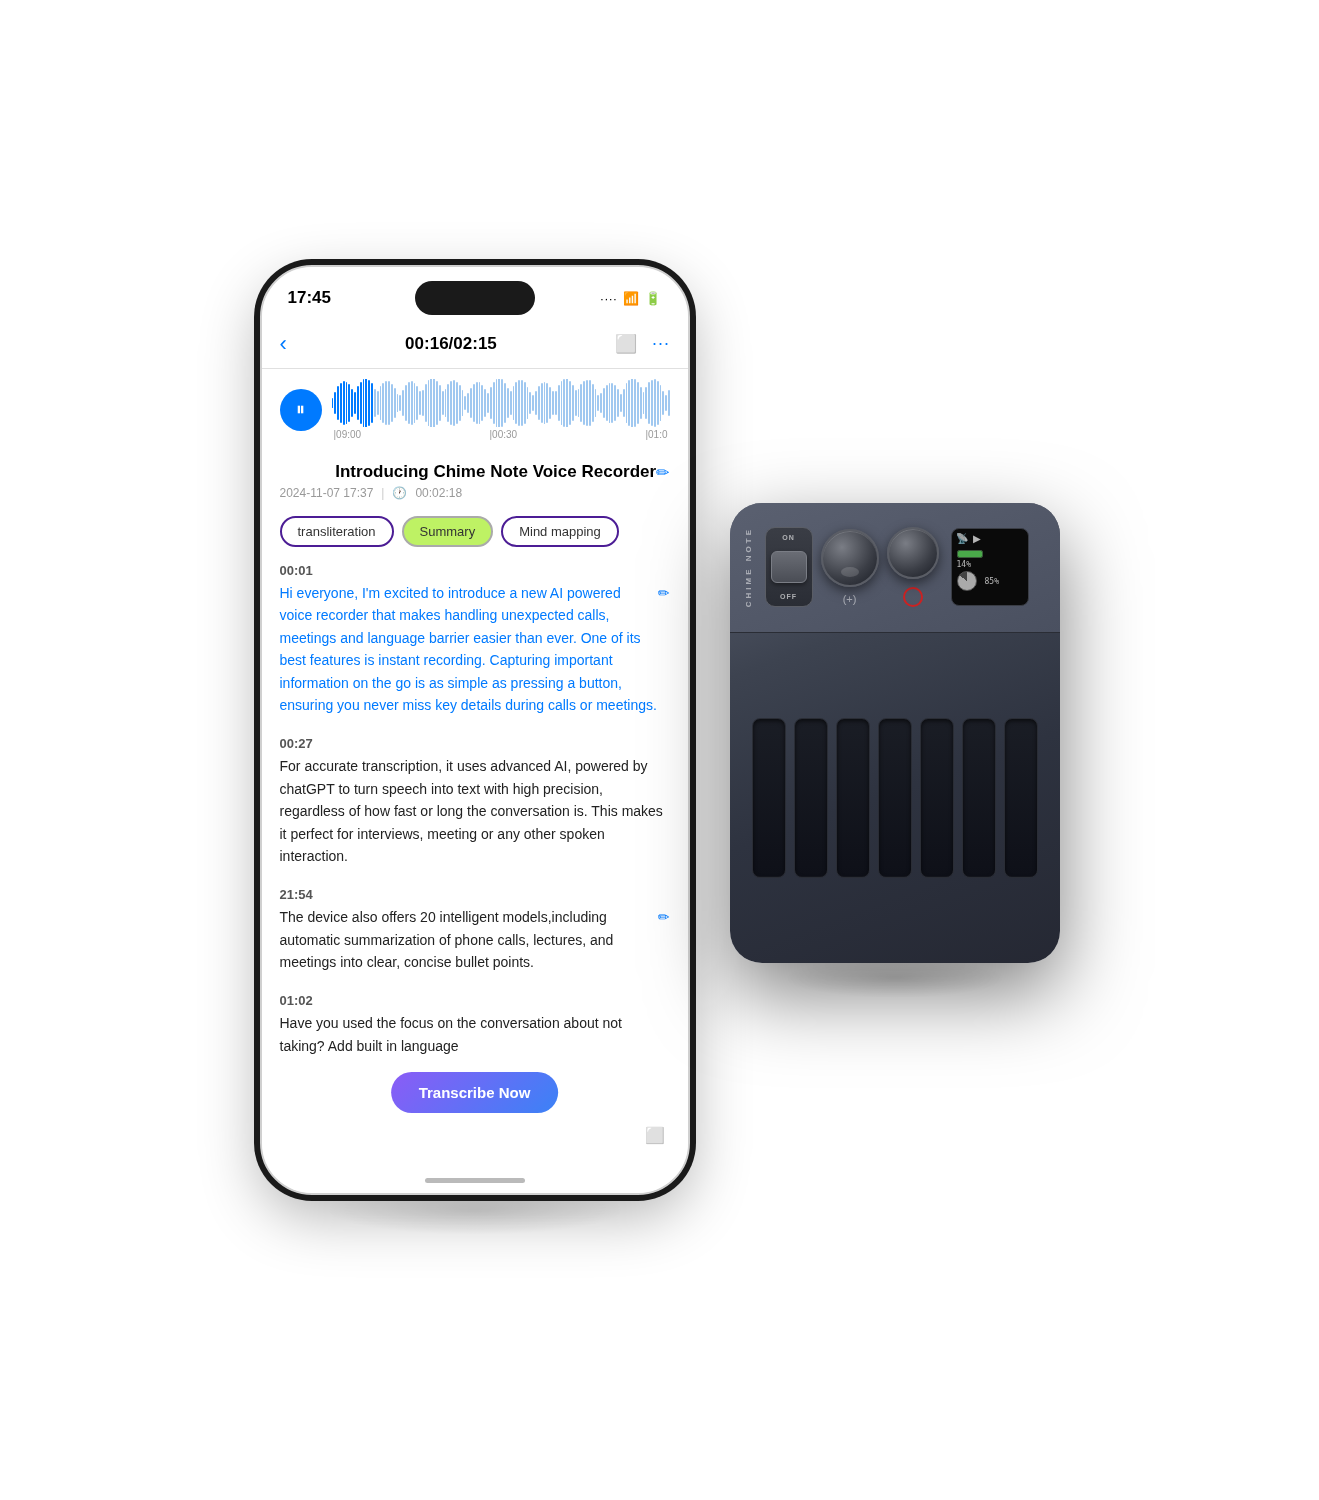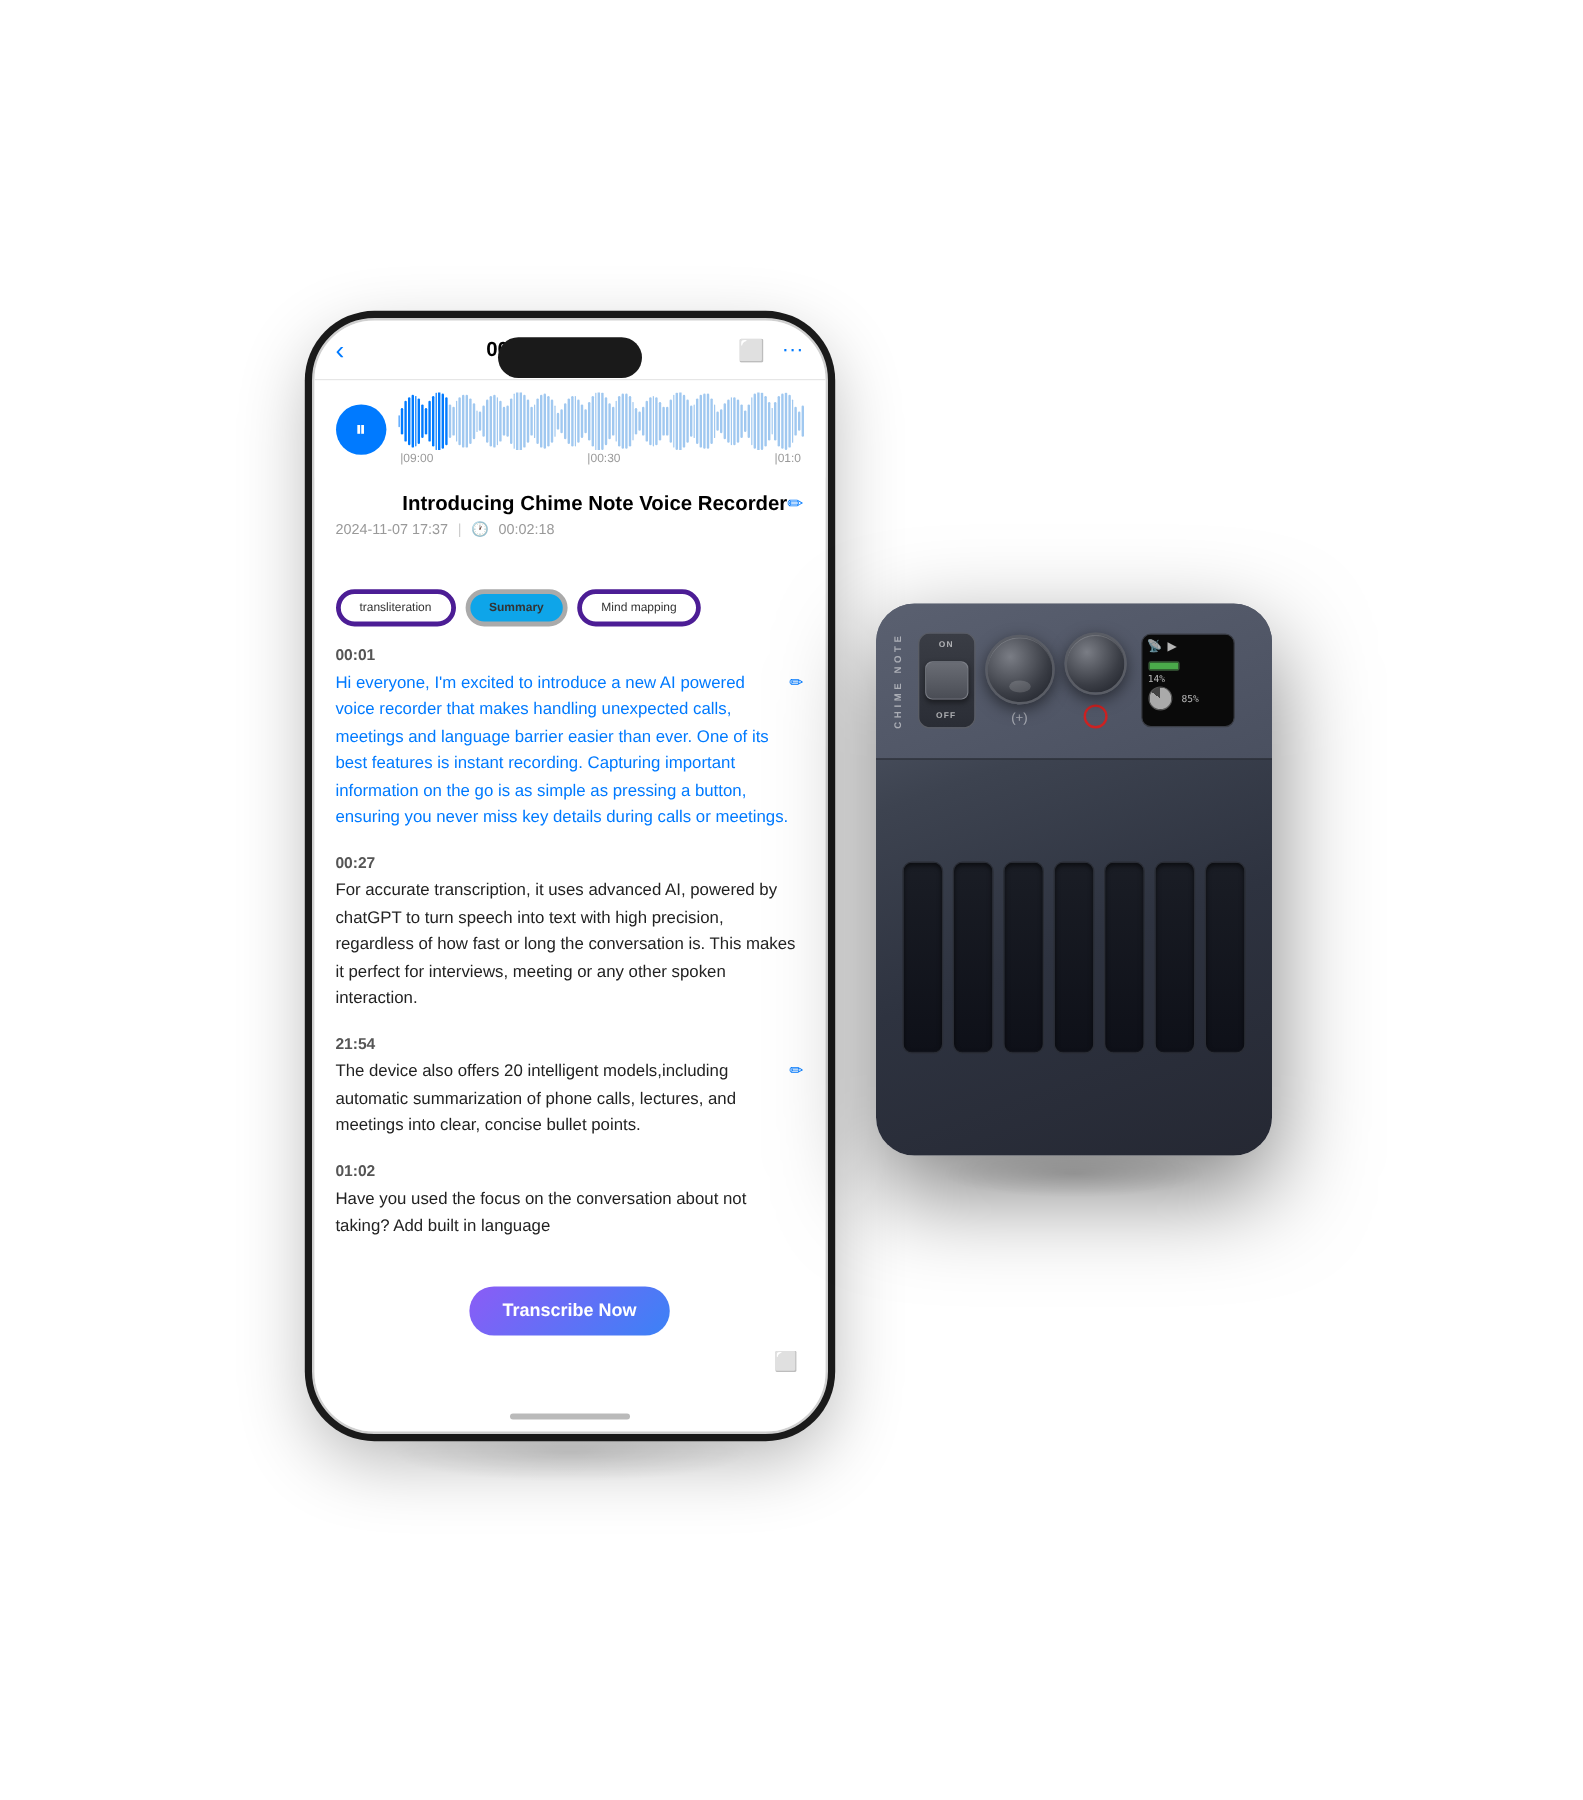--- a/index.html
+++ b/index.html
@@ -190,32 +190,31 @@
     .meta-sep { color: #ccc; }
     
     .tabs-row {
       display: flex;
       gap: 8px;
       padding: 8px 18px;
       flex-shrink: 0;
     }
     .tab-pill {
       padding: 6px 16px;
-      border: 4px solid #4c1d95;
+      border: 2px solid #4c1d95;
       border-radius: 20px;
-      font-size: 10px;
+      font-size: 13px;
       color: #333;
       cursor: pointer;
       background: #fff;
-      margin-top: 27px;
     }
     .tab-pill.active {
-      background: #0ea5e9;
+      background: #bef264;
       border-color: #aaa;
-      font-weight: 700;
+      font-weight: 400;
     }
     
     .transcript {
       flex: 1;
       overflow-y: auto;
       padding: 8px 18px 80px;
     }
     .transcript-entry {
       margin-bottom: 20px;
     }
@@ -488,20 +487,28 @@
   </style>
 </head>
 <body>
 
 <div class="scene">
   <div class="phone-wrap">
     <div class="phone">
       <div class="phone-inner">
         <div class="dynamic-island"></div>
 
+        <div class="status-bar">
+          <span class="status-time">17:45</span>
+          <div class="status-icons">
+            <span>····</span>
+            <span>📶</span>
+            <span>🔋</span>
+          </div>
+        </div>
 
         <div class="nav-bar">
           <span class="nav-back">‹</span>
           <span class="nav-title">00:16/02:15</span>
           <div class="nav-actions">
             <span>⬜</span>
             <span>···</span>
           </div>
         </div>
 

